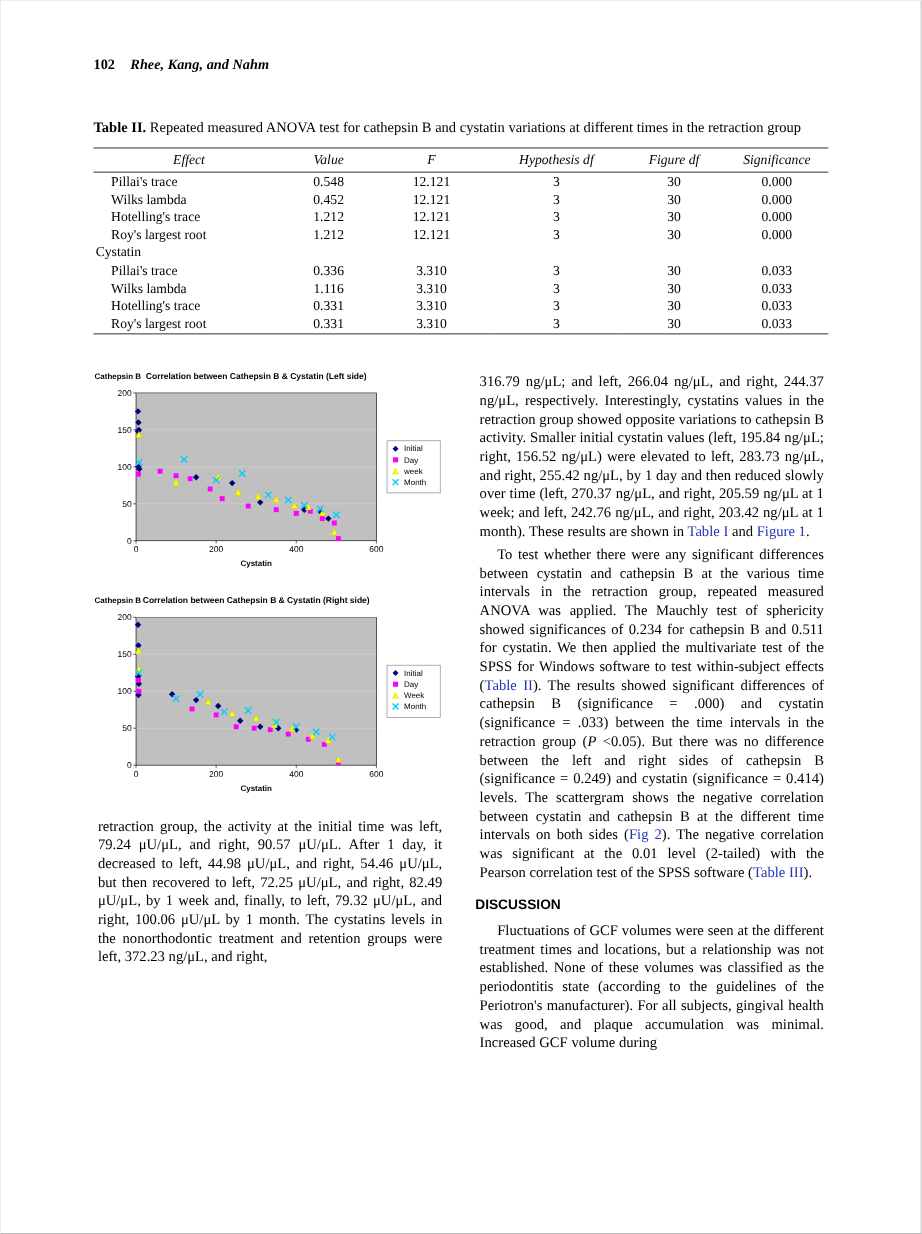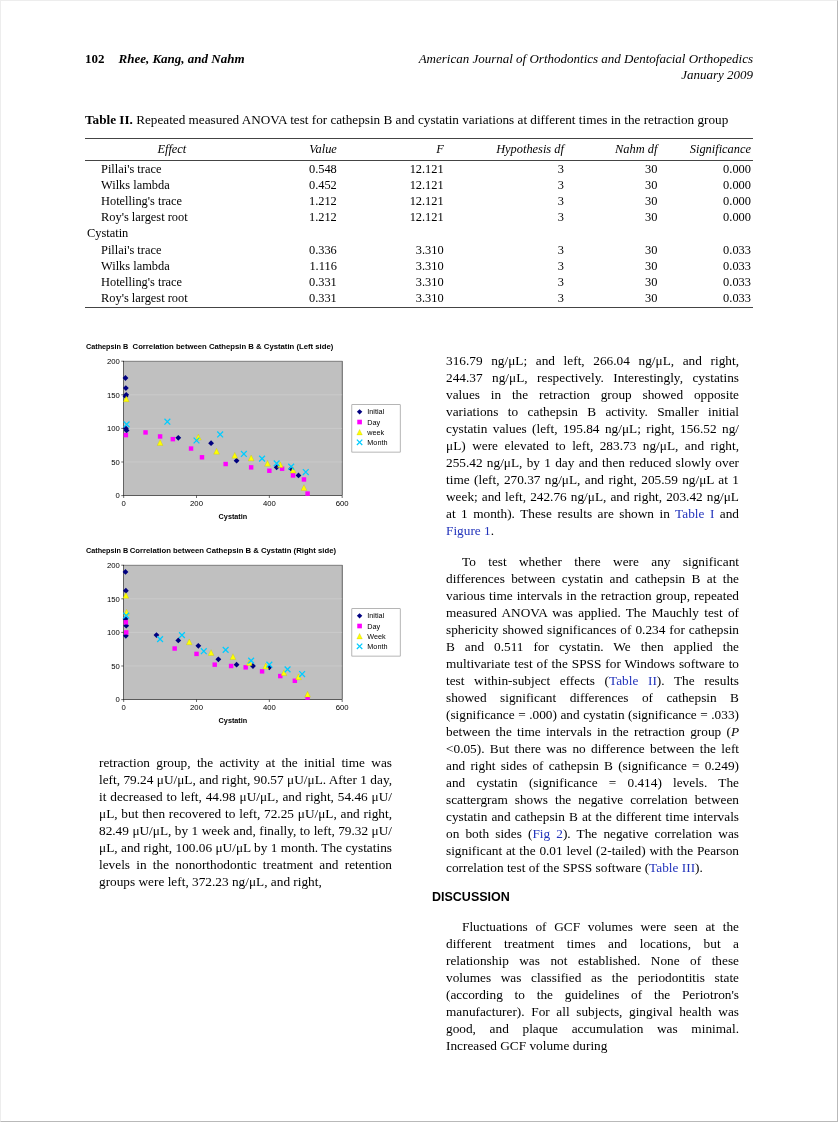--- a/index.html
+++ b/index.html
@@ -3,55 +3,51 @@
 <meta charset="utf-8">
 <style>
   html,body{margin:0;padding:0;background:#fff}
   .page{width:838px;height:1122px;box-sizing:border-box;padding:50px 84px 0 84px;background:#fff;
         border:1px solid #ededed;border-right-color:#b9b9b9;border-bottom-color:#b9b9b9;
         font-family:"Liberation Serif",serif;color:#000;overflow:hidden;position:relative}
   .hdr{display:flex;justify-content:space-between;align-items:flex-start;font-size:13px;line-height:16px}
   .pgnum{font-weight:bold;margin-right:14px}
   .authors{font-style:italic;font-weight:bold}
   .hdr-right{text-align:right;font-style:italic}
-  .tblblock{margin-top:28px}
+  .tblblock{margin-top:40px}
   .tbl-caption{font-size:13.2px;line-height:17px}
   .cap-label{font-weight:bold}
   table.anova{width:100%;border-collapse:collapse;margin-top:10px;font-size:12.4px}
-  table.anova thead th{font-style:italic;font-weight:normal;text-align:right;
+  table.anova thead th{font-style:italic;font-weight:normal;text-align:center;
         border-top:1px solid #444;border-bottom:1px solid #444;padding:3px 2px}
   table.anova thead th.first{text-align:center}
-  table.anova td{padding:0.5px 2px;text-align:right;line-height:15.2px}
+  table.anova td{padding:0.5px 2px;text-align:center;line-height:15.2px}
   table.anova td.lbl{text-align:left}
   table.anova td.lbl.leaf{padding-left:16px}
   table.anova tbody{border-bottom:1px solid #444}
   .cols{display:flex;gap:26px;margin-top:30px}
   .col{flex:1;min-width:0}
-  .bodytext{font-size:13.3px;line-height:17px;text-align:justify;margin:14px}
+  .bodytext{font-size:13.3px;line-height:17px;text-align:justify;margin:4px}
   .indent{text-indent:16px}
   .seg-i{font-style:italic}
   .seg-b{font-weight:bold}
   .seg-link{color:#2233bb}
   .fig-caption{font-family:"Liberation Sans",sans-serif;font-size:11.3px;line-height:14.5px;margin:6px 0 18px 0}
   .chart-svg{width:100%;height:auto;display:block;margin-bottom:6px}
   svg text{font-family:"Liberation Sans",sans-serif;fill:#000}
   .disc-head{font-family:"Liberation Sans",sans-serif;font-size:12.5px;font-weight:bold;margin:14px 0 8px 0}
 </style>
 </head>
 <body>
 
 <div class="page">
 
   <div class="hdr">
     <div>
       <span class="pgnum">102</span><span class="authors">Rhee, Kang, and Nahm</span>
-    </div>
-    <div class="hdr-right">
-      <div>American Journal of Orthodontics and Dentofacial Orthopedics</div>
-      <div>January 2009</div>
     </div>
   </div>
 
   <div class="tblblock">
     <div class="tbl-caption">
       <span class="cap-label">Table II.</span>
       <span> <span>Repeated measured ANOVA test for cathepsin B and cystatin variations at different times in the retraction group</span></span>
     </div>
     <table class="anova">
       <colgroup>
@@ -61,21 +57,21 @@
         <col style="width:18%">
           <col style="width:14%">
           <col style="width:14%">
       </colgroup>
       <thead>
           <tr>
             <th class="first">Effect</th>
             <th>Value</th>
             <th>F</th>
             <th>Hypothesis df</th>
-            <th>Nahm df</th>
+            <th>Figure df</th>
             <th>Significance</th>
           </tr>
         </thead>
       <tbody>
           <tr>
             <td class="lbl leaf">Pillai's trace</td>
             <td>0.548</td>
             <td>12.121</td>
             <td>3</td>
             <td>30</td>

